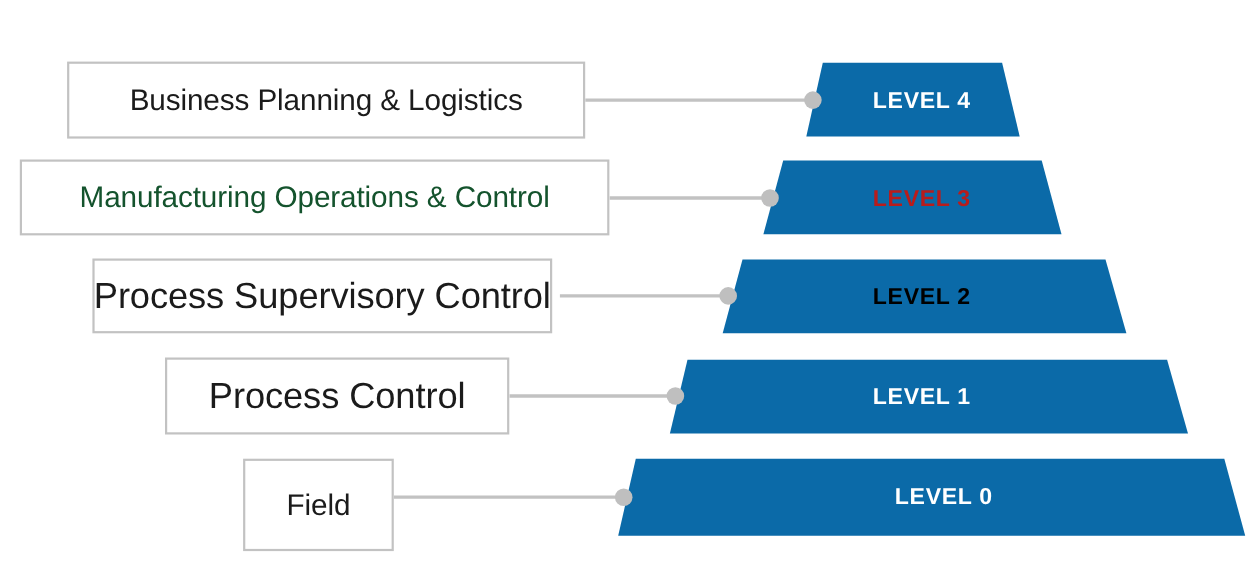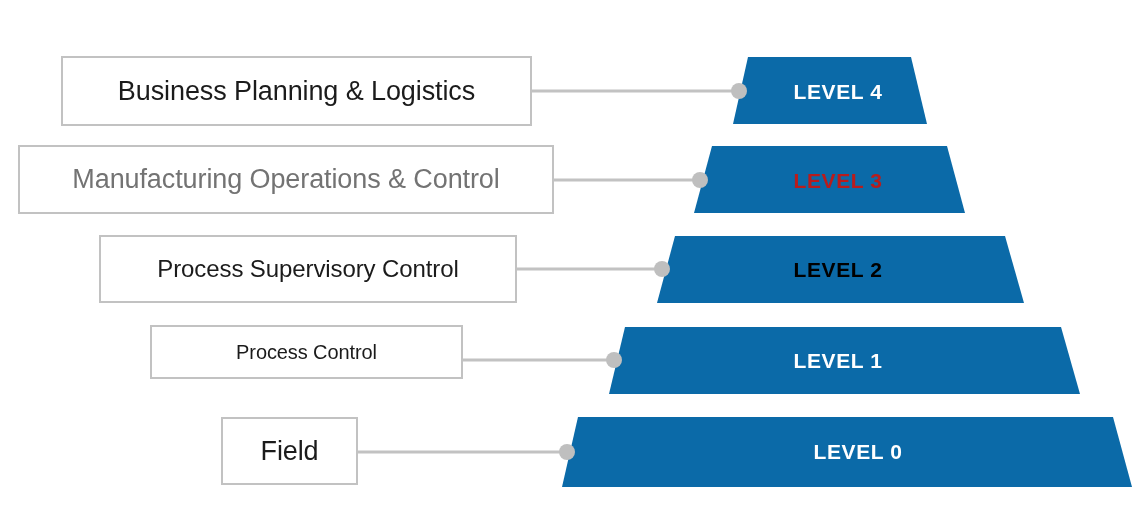--- a/index.html
+++ b/index.html
@@ -83,19 +83,19 @@
 
   <div id="level-texts">
       <div class="level-text" style="left: 838px; top: 92px; color: rgb(255, 255, 255);">LEVEL 4</div>
       <div class="level-text" style="left: 838px; top: 181px; color: #b91c1c;">LEVEL 3</div>
       <div class="level-text" style="left: 838px; top: 270px; color: #000000;">LEVEL 2</div>
       <div class="level-text" style="left: 838px; top: 361px; color: rgb(255, 255, 255);">LEVEL 1</div>
       <div class="level-text" style="left: 838px; top: 452px; color: rgb(255, 255, 255); padding-left: 40px;">LEVEL 0</div>
     </div>
   <div id="label-boxes">
       <div class="label-box" style="left: 61px; top: 56px; width: 471px; height: 70px; font-size: 27px; border-color: rgb(194, 194, 194); color: rgb(27, 27, 27);">Business Planning &amp; Logistics</div>
-      <div class="label-box" style="left: 18px; top: 145px; width: 536px; height: 69px; font-size: 27px; border-color: rgb(194, 194, 194); color: #737373;">Manufacturing Operations &amp; Control</div>
-      <div class="label-box" style="left: 99px; top: 235px; width: 418px; height: 68px; font-size: 24px; border-color: rgb(194, 194, 194); color: rgb(27, 27, 27);">Process Supervisory Control</div>
-      <div class="label-box" style="left: 150px; top: 325px; width: 313px; height: 54px; font-size: 20px; border-color: rgb(194, 194, 194); color: rgb(27, 27, 27); text-align: right;">Process Control</div>
-      <div class="label-box" style="left: 221px; top: 417px; width: 137px; height: 68px; font-size: 27px; border-color: rgb(194, 194, 194); color: rgb(27, 27, 27);">Field</div>
+      <div class="label-box" style="left: 18px; top: 145px; width: 536px; height: 69px; font-size: 27px; border-color: rgb(194, 194, 194); color: #14532d;">Manufacturing Operations &amp; Control</div>
+      <div class="label-box" style="left: 84px; top: 235px; width: 418px; height: 68px; font-size: 33px; border-color: rgb(194, 194, 194); color: rgb(27, 27, 27);">Process Supervisory Control</div>
+      <div class="label-box" style="left: 150px; top: 325px; width: 313px; height: 70px; font-size: 33px; border-color: rgb(194, 194, 194); color: rgb(27, 27, 27); text-align: right;">Process Control</div>
+      <div class="label-box" style="left: 221px; top: 417px; width: 137px; height: 84px; font-size: 27px; border-color: rgb(194, 194, 194); color: rgb(27, 27, 27);">Field</div>
     </div>
 
 </div>
 
 </body></html>

